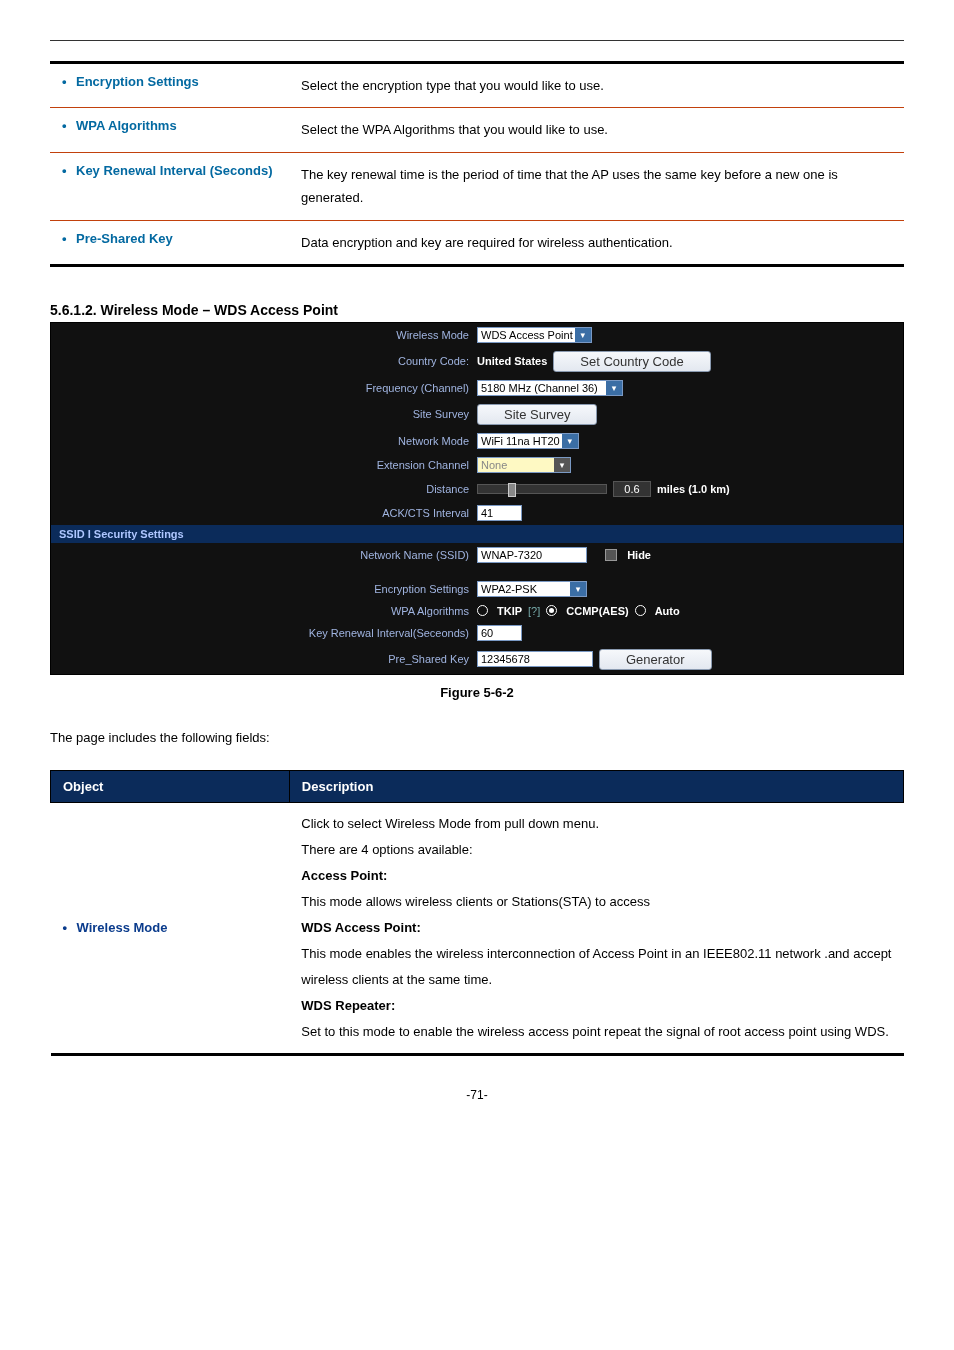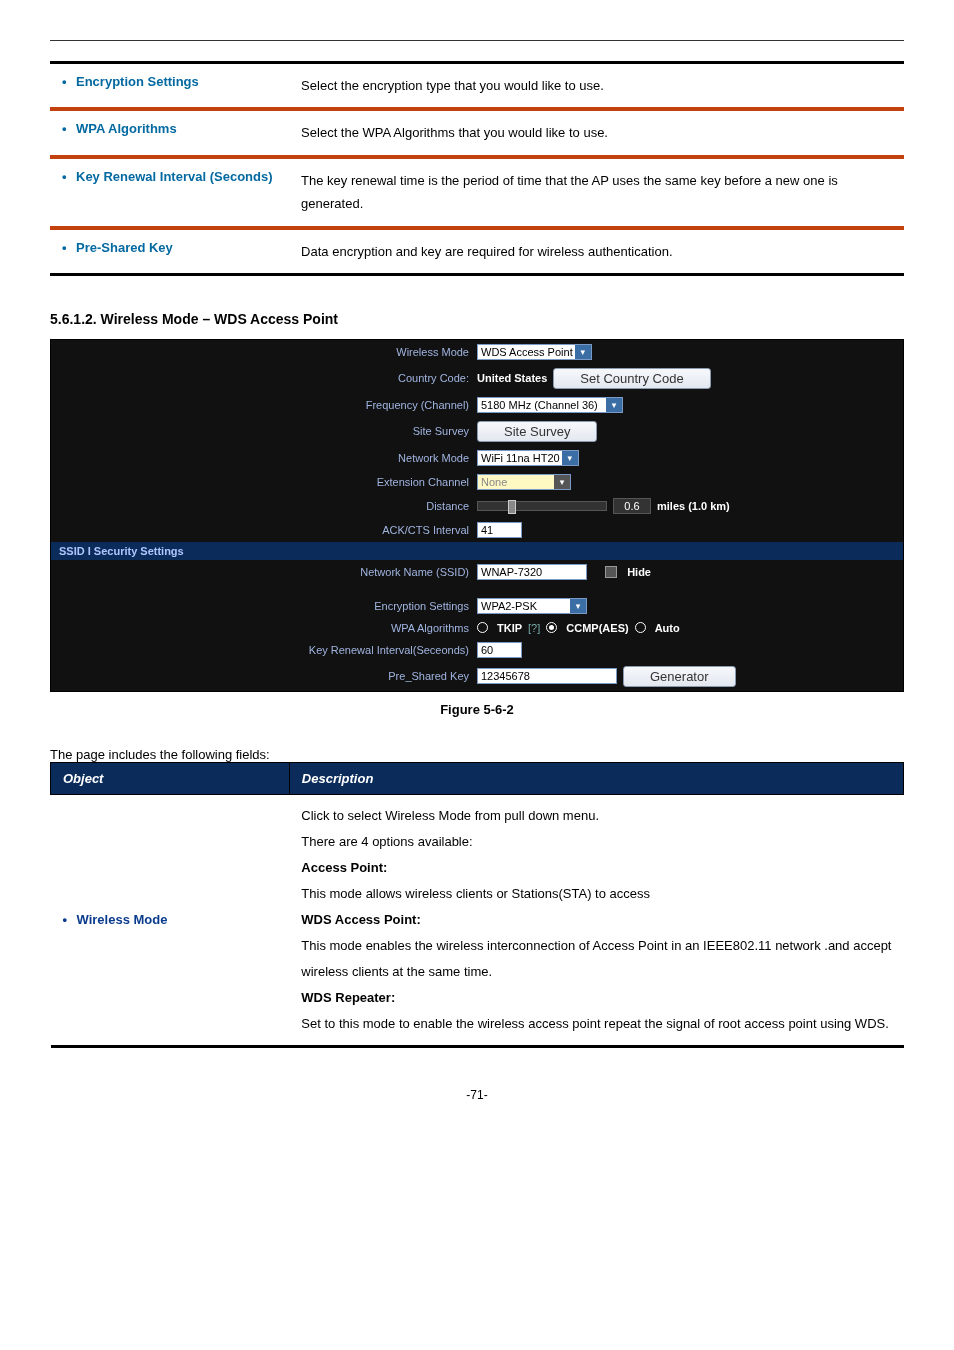--- a/index.html
+++ b/index.html
@@ -1,50 +1,50 @@
 <!DOCTYPE html>
 <html><head>
   <meta charset="utf-8">
   <style>
     * { box-sizing: border-box; margin: 0; padding: 0; }
     body { font-family: Arial, sans-serif; font-size: 13px; background: #fff; width: 954px; margin: 0 auto; padding: 40px 50px; color: #000; }
     .page-rule { border-top: 1px solid #333; margin-bottom: 20px; }
     table.param-table { width: 100%; border-collapse: collapse; margin-bottom: 30px; }
-    table.param-table td { padding: 10px 12px; border-top: 4px solid #c2410c; vertical-align: top; }
+    table.param-table td { padding: 10px 12px; border-top: 1px solid #c2410c; vertical-align: top; }
     table.param-table tr:first-child td { border-top: 3px solid #000; }
     table.param-table tr:last-child td { border-bottom: 3px solid #000; }
     table.param-table td.label-cell { width: 28%; color: #0369a1; font-weight: bold; }
     table.param-table td.label-cell .bullet { display: inline-block; width: 14px; }
     table.param-table td.desc-cell { line-height: 1.8; }
-    .section-heading { font-weight: bold; font-size: 14px; margin: 35px 0 12px; }
+    .section-heading { font-weight: bold; font-size: 14px; margin: 35px 0 4px; }
     .settings-panel { width: 100%; background: #000; color: #fff; font-size: 11px; border: 1px solid #000; margin-bottom: 10px; }
     .settings-header { background: #0b2b5a; color: #aec6ff; font-weight: bold; padding: 3px 8px; font-size: 11px; }
     .settings-body { background: #111; padding: 0; }
     .settings-row { display: flex; align-items: center; padding: 4px 0; }
     .settings-row .lbl { width: 50%; text-align: right; color: #a0b4e0; padding-right: 8px; font-size: 11px; }
     .settings-row .ctl { display: flex; align-items: center; gap: 6px; font-size: 11px; }
     .sel, .inp { background: #fff; color: #000; border: 1px solid #7a99c4; font-size: 11px; padding: 1px 3px; font-family: Arial, sans-serif; }
     .sel { padding-right: 18px; position: relative; display: inline-flex; align-items: center; }
     .sel .dd { position: absolute; right: 0; top: 0; bottom: 0; width: 16px; background: #3b6ea5; display: flex; align-items: center; justify-content: center; color: #fff; font-size: 9px; }
     .btn { background: linear-gradient(#f6f8fb,#e3e8f0); border: 1px solid #8a9ab0; color: #333; padding: 2px 26px; font-size: 13px; border-radius: 3px; }
     .slider { width: 130px; height: 10px; background: #333; border: 1px solid #555; position: relative; }
     .slider .thumb { position: absolute; left: 30px; top: -2px; width: 8px; height: 14px; background: #888; border: 1px solid #ccc; }
     .radio { width: 11px; height: 11px; border-radius: 50%; border: 1px solid #fff; display: inline-block; margin-right: 3px; vertical-align: middle; position: relative;}
     .radio.checked::after { content: ""; position: absolute; left: 2px; top: 2px; width: 5px; height: 5px; border-radius: 50%; background: #fff; }
     .chk { width: 12px; height: 12px; border: 1px solid #999; background: #555; display: inline-block; vertical-align: middle; margin-right: 4px; }
     .figure-caption { text-align: center; font-weight: bold; margin: 9px 0 30px; font-size: 13px; }
-    .page-fields-intro { margin: 25px 0 0; font-size: 13px; }
+    .page-fields-intro { margin: 25px 0 25px; font-size: 13px; }
     table.obj-table { width: 100%; border-collapse: collapse; }
-    table.obj-table th { background: #0b2b5a; color: #fff; text-align: left; padding: 8px 12px; font-weight: bold; border: 1px solid #000; font-style: italic; }
+    table.obj-table th { background: #0b2b5a; color: #fff; text-align: left; padding: 8px 12px; font-weight: bold; border: 1px solid #000; }
     table.obj-table td { padding: 8px 12px; border-top: 1px solid #999; vertical-align: top; line-height: 2; }
     table.obj-table tr.body-row td { border-left: none; border-right: none; }
     table.obj-table td.obj-label { width: 28%; color: #0a3b8c; font-weight: bold; vertical-align: middle; }
     table.obj-table .bullet { display: inline-block; width: 14px; }
     table.obj-table tr.body-row:last-child td { border-bottom: 3px solid #000; }
-    .page-num { text-align: center; margin-top: 40px; font-size: 12px; }
+    .page-num { text-align: center; margin-top: 32px; font-size: 12px; }
     .bold { font-weight: bold; }
   </style>
 </head>
 <body>
 
 <div class="page-rule"></div>
 
 <table class="param-table">
   <tbody>
       <tr>
@@ -181,21 +181,21 @@
     <div class="settings-row">
       <div class="lbl">Key Renewal Interval(Seceonds)</div>
       <div class="ctl">
         <span class="inp" style="width:45px">60</span>
       </div>
     </div>
 
     <div class="settings-row">
       <div class="lbl">Pre_Shared Key</div>
       <div class="ctl">
-        <span class="inp" style="width:140px">12345678</span>
+        <span class="inp" style="width:116px">12345678</span>
         <span class="btn">Generator</span>
       </div>
     </div>
 
 
   </div>
 </div>
 
 <div class="figure-caption">Figure 5-6-2</div>
 

